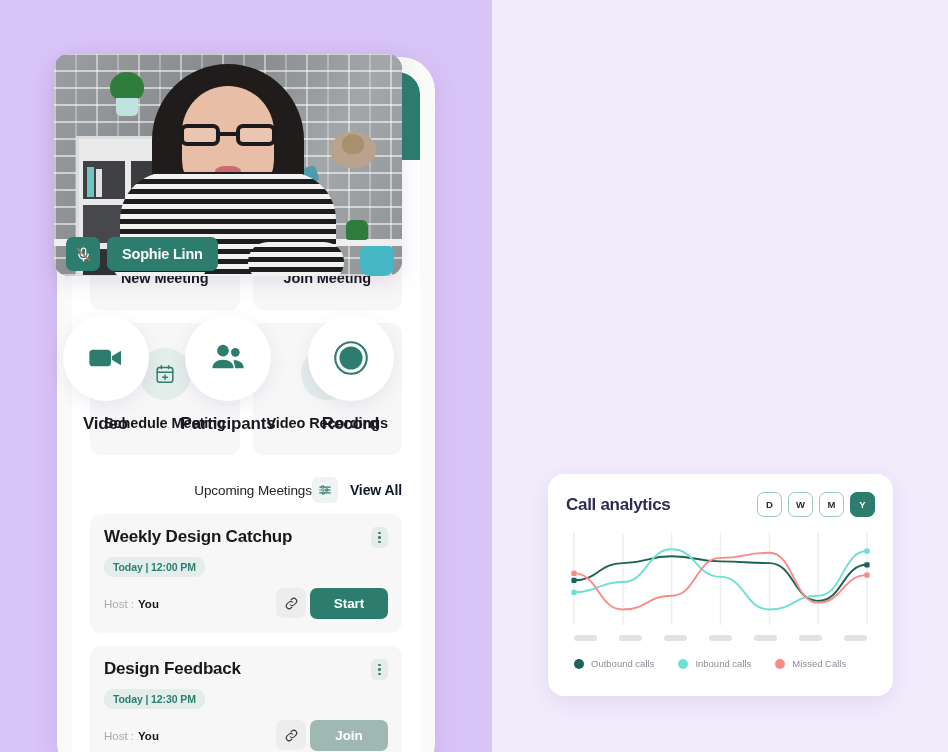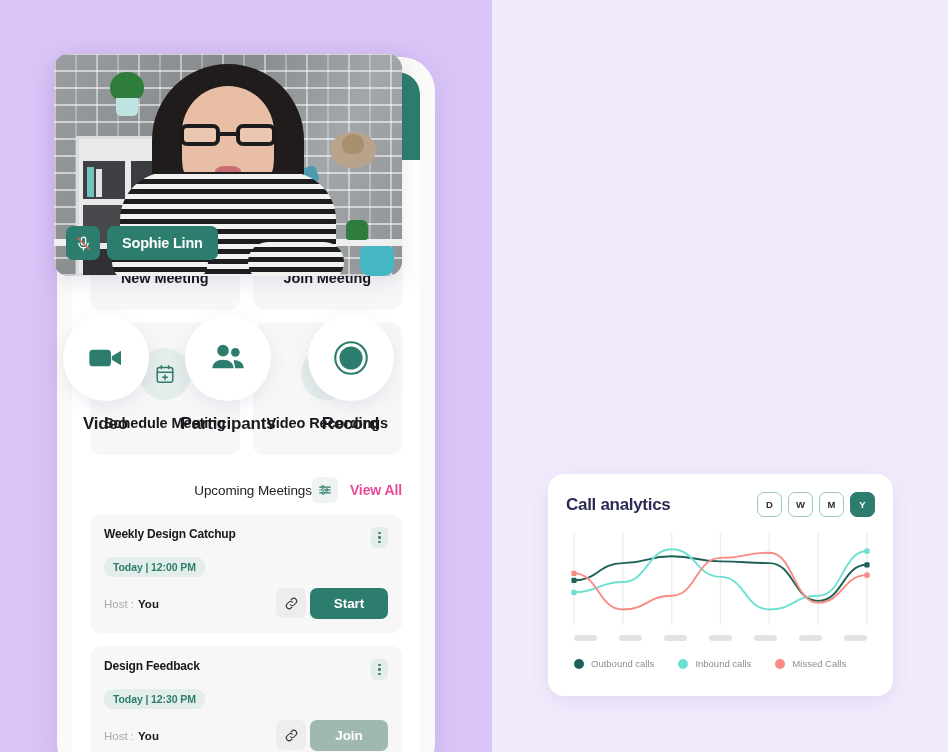--- a/index.html
+++ b/index.html
@@ -77,30 +77,30 @@
   .section-head {
     display: flex; align-items: center; justify-content: flex-end;
     padding: 22px 18px 11px 18px;
   }
   .section-title { font-size: 13.5px; color: #232329; letter-spacing: -.1px; }
   .section-right { display: flex; align-items: center; gap: 12px; }
   .filter-btn {
     width: 26px; height: 26px; border-radius: 6px; background: #EFF4F3;
     display: flex; align-items: center; justify-content: center; cursor: pointer;
   }
-  .view-all { font-size: 14px; color: #ec4899; font-weight: 700; cursor: pointer; letter-spacing: -.1px; }
+  .view-all { font-size: 14px; color: #0f172a; font-weight: 700; cursor: pointer; letter-spacing: -.1px; }
 
   
   .meetings { padding: 0 18px; display: flex; flex-direction: column; gap: 13px; }
   .meeting-card {
     background: #F7F7F7; border-radius: 11px;
     padding: 13px 14px 14px 14px; position: relative;
   }
   .mc-title-row { display: flex; justify-content: space-between; align-items: flex-start; }
-  .mc-title { font-size: 12px; font-weight: 700; color: #17171C; letter-spacing: -.2px; }
+  .mc-title { font-size: 17px; font-weight: 700; color: #17171C; letter-spacing: -.2px; }
   .kebab {
     width: 17px; height: 21px; border-radius: 5px; background: #E5EDEA;
     display: flex; flex-direction: column; align-items: center; justify-content: center; gap: 2px;
     cursor: pointer;
   }
   .kebab i { width: 2.5px; height: 2.5px; border-radius: 50%; background: #3E7F72; display: block; }
   .mc-badge {
     display: inline-block; margin-top: 9px;
     background: #E3EDEA; color: #2D7D6E;
     font-size: 10.5px; font-weight: 700;
@@ -180,21 +180,21 @@
   .torso {
     position:absolute; left:50%; bottom:-8px; transform:translateX(-50%);
     width:216px; height:112px; border-radius:48px 48px 0 0;
     background:
       repeating-linear-gradient(0deg, #1E1E20 0 5px, #F2F2F0 5px 10px);
   }
   .torso-neck { position:absolute; left:50%; bottom:44px; transform:translateX(-50%); width:56px; height:46px; background:#F4F4F2; border-radius:10px; }
   .arm { position:absolute; bottom:-6px; width:96px; height:40px; border-radius:24px;
     background: repeating-linear-gradient(0deg, #1E1E20 0 5px, #F2F2F0 5px 10px); }
   .arm.l { left:58px; } .arm.r { right:58px; }
-  .vt-overlay { position: absolute; left: 12px; bottom: 16px; display: flex; align-items: center; gap: 7px; }
+  .vt-overlay { position: absolute; left: 12px; bottom: 5px; display: flex; align-items: center; gap: 7px; }
   .mute-chip {
     width: 34px; height: 34px; background: #2D7D6E; border-radius: 7px;
     display: flex; align-items: center; justify-content: center;
   }
   .name-chip {
     height: 34px; background: #2D7D6E; border-radius: 7px;
     display: flex; align-items: center; padding: 0 15px;
     color: #FFFFFF; font-size: 14.5px; font-weight: 700; letter-spacing: -.2px;
   }
 

